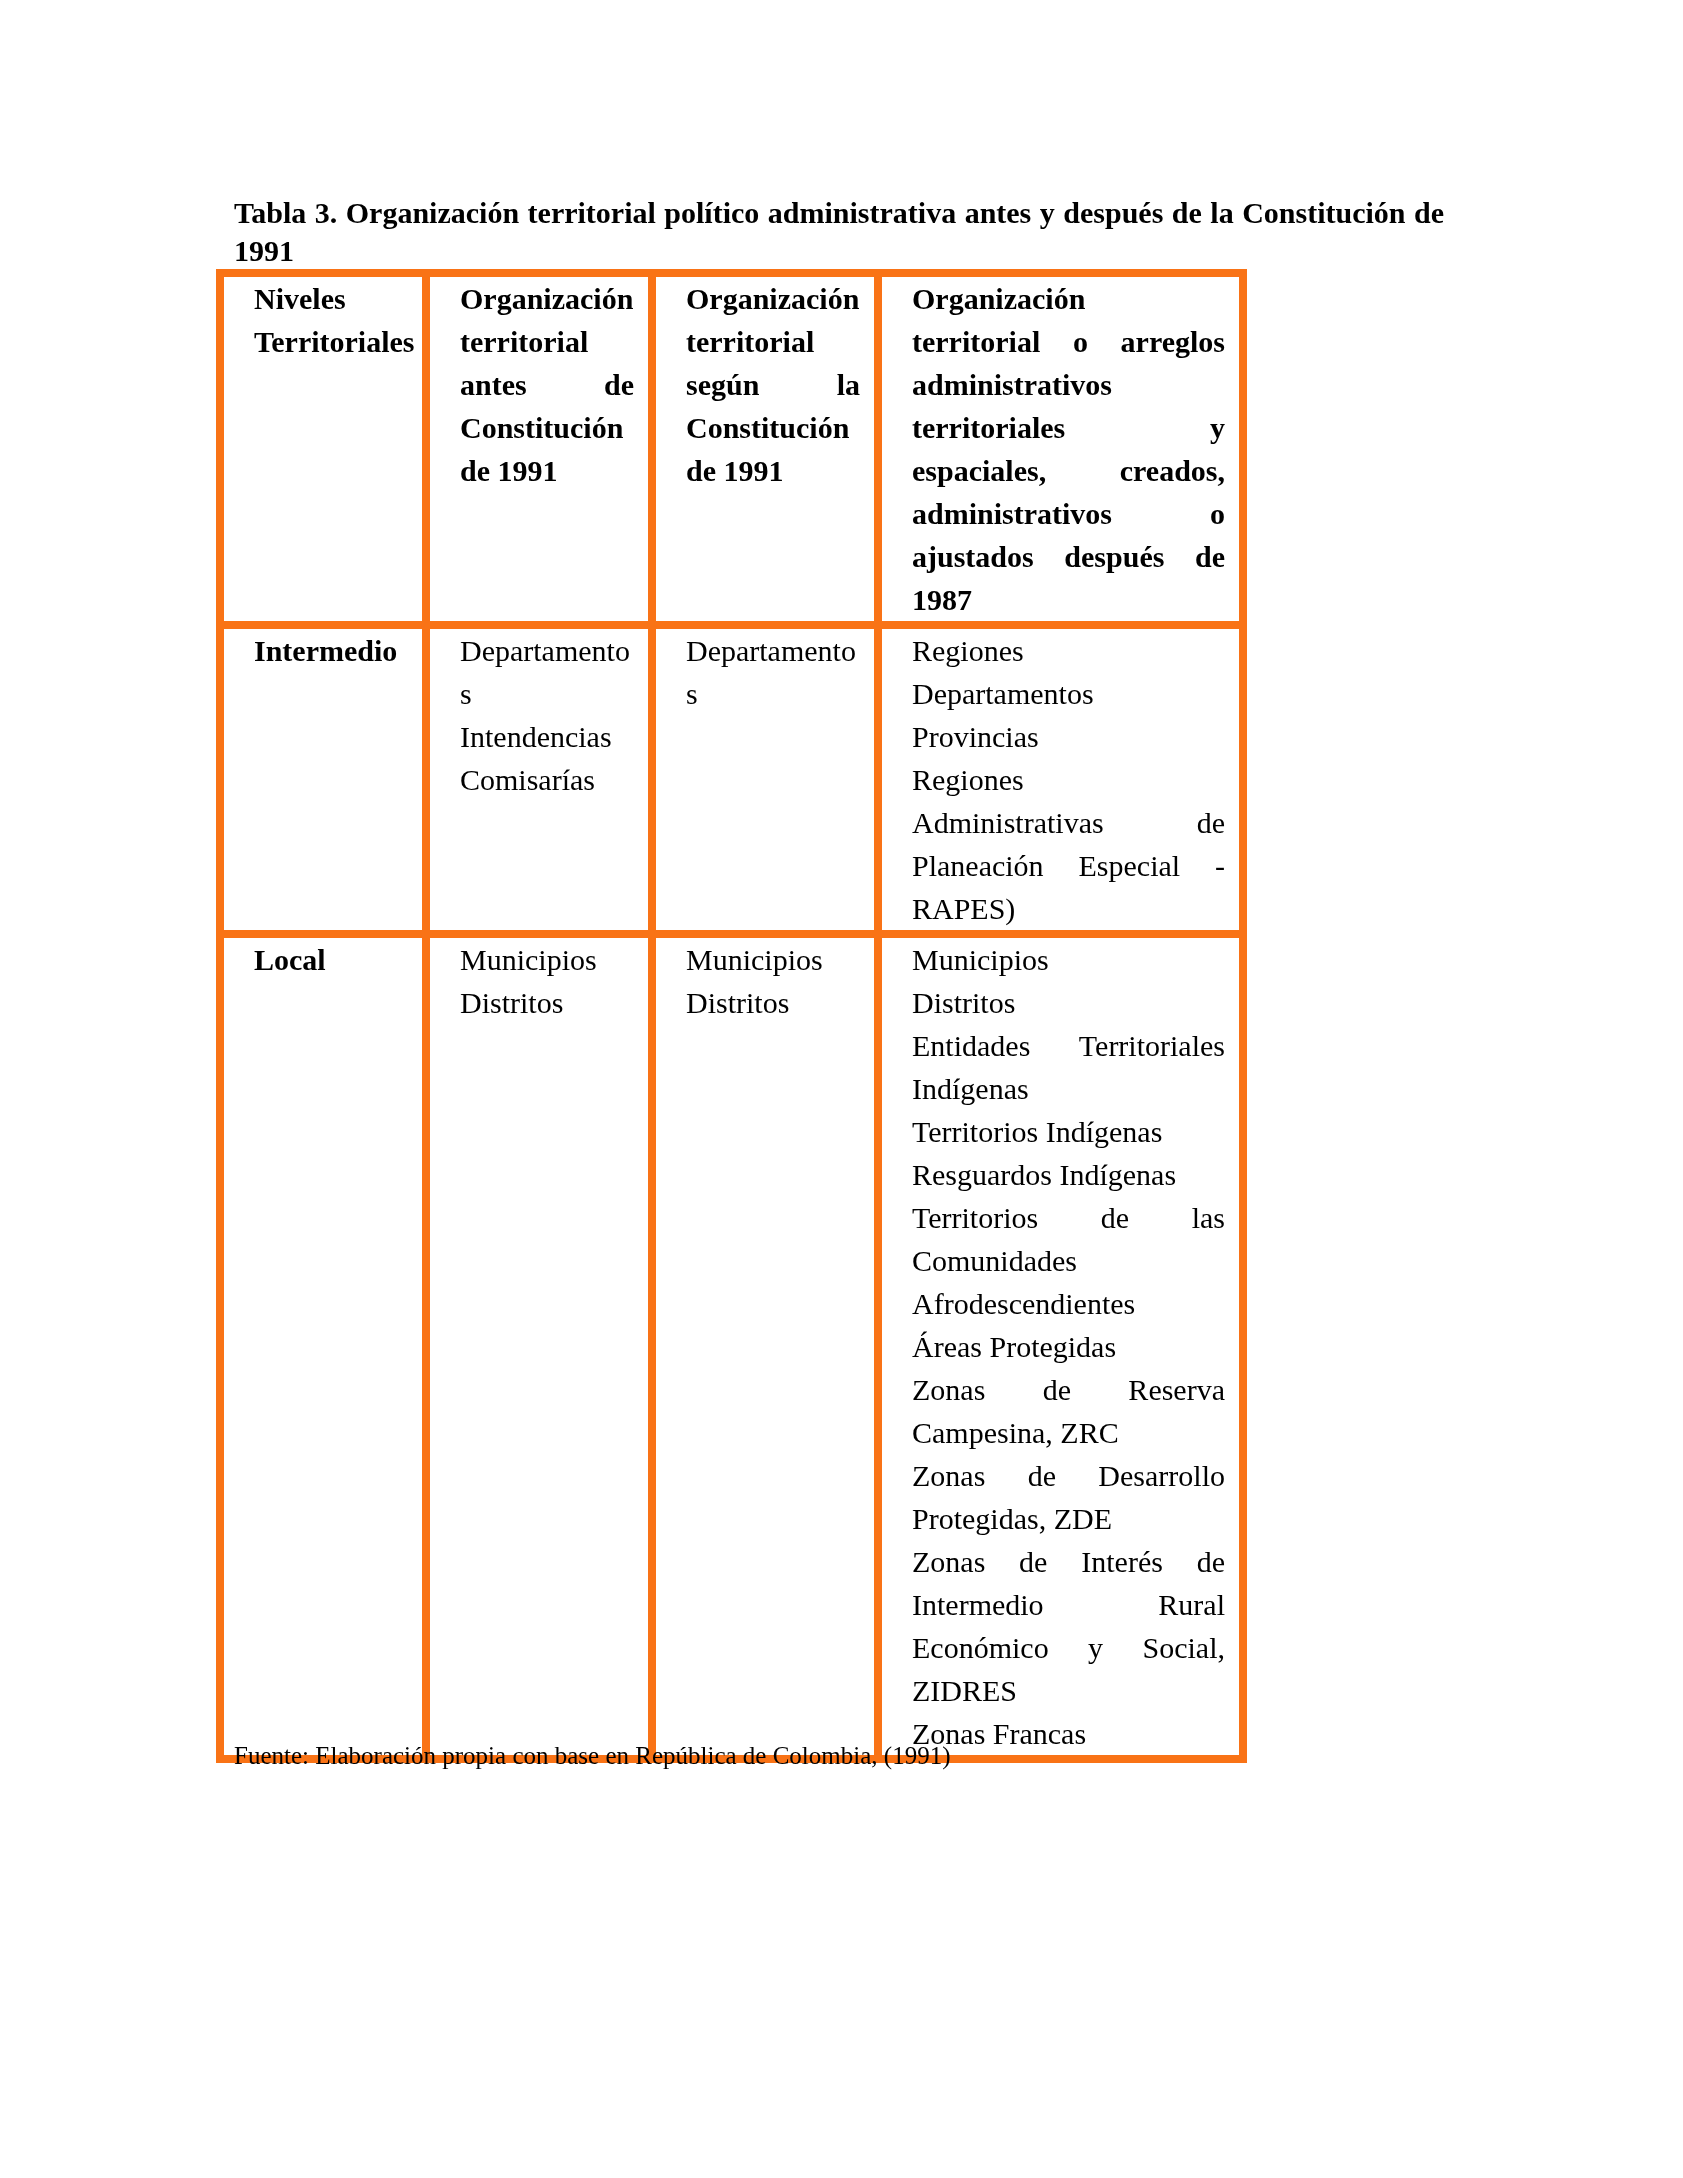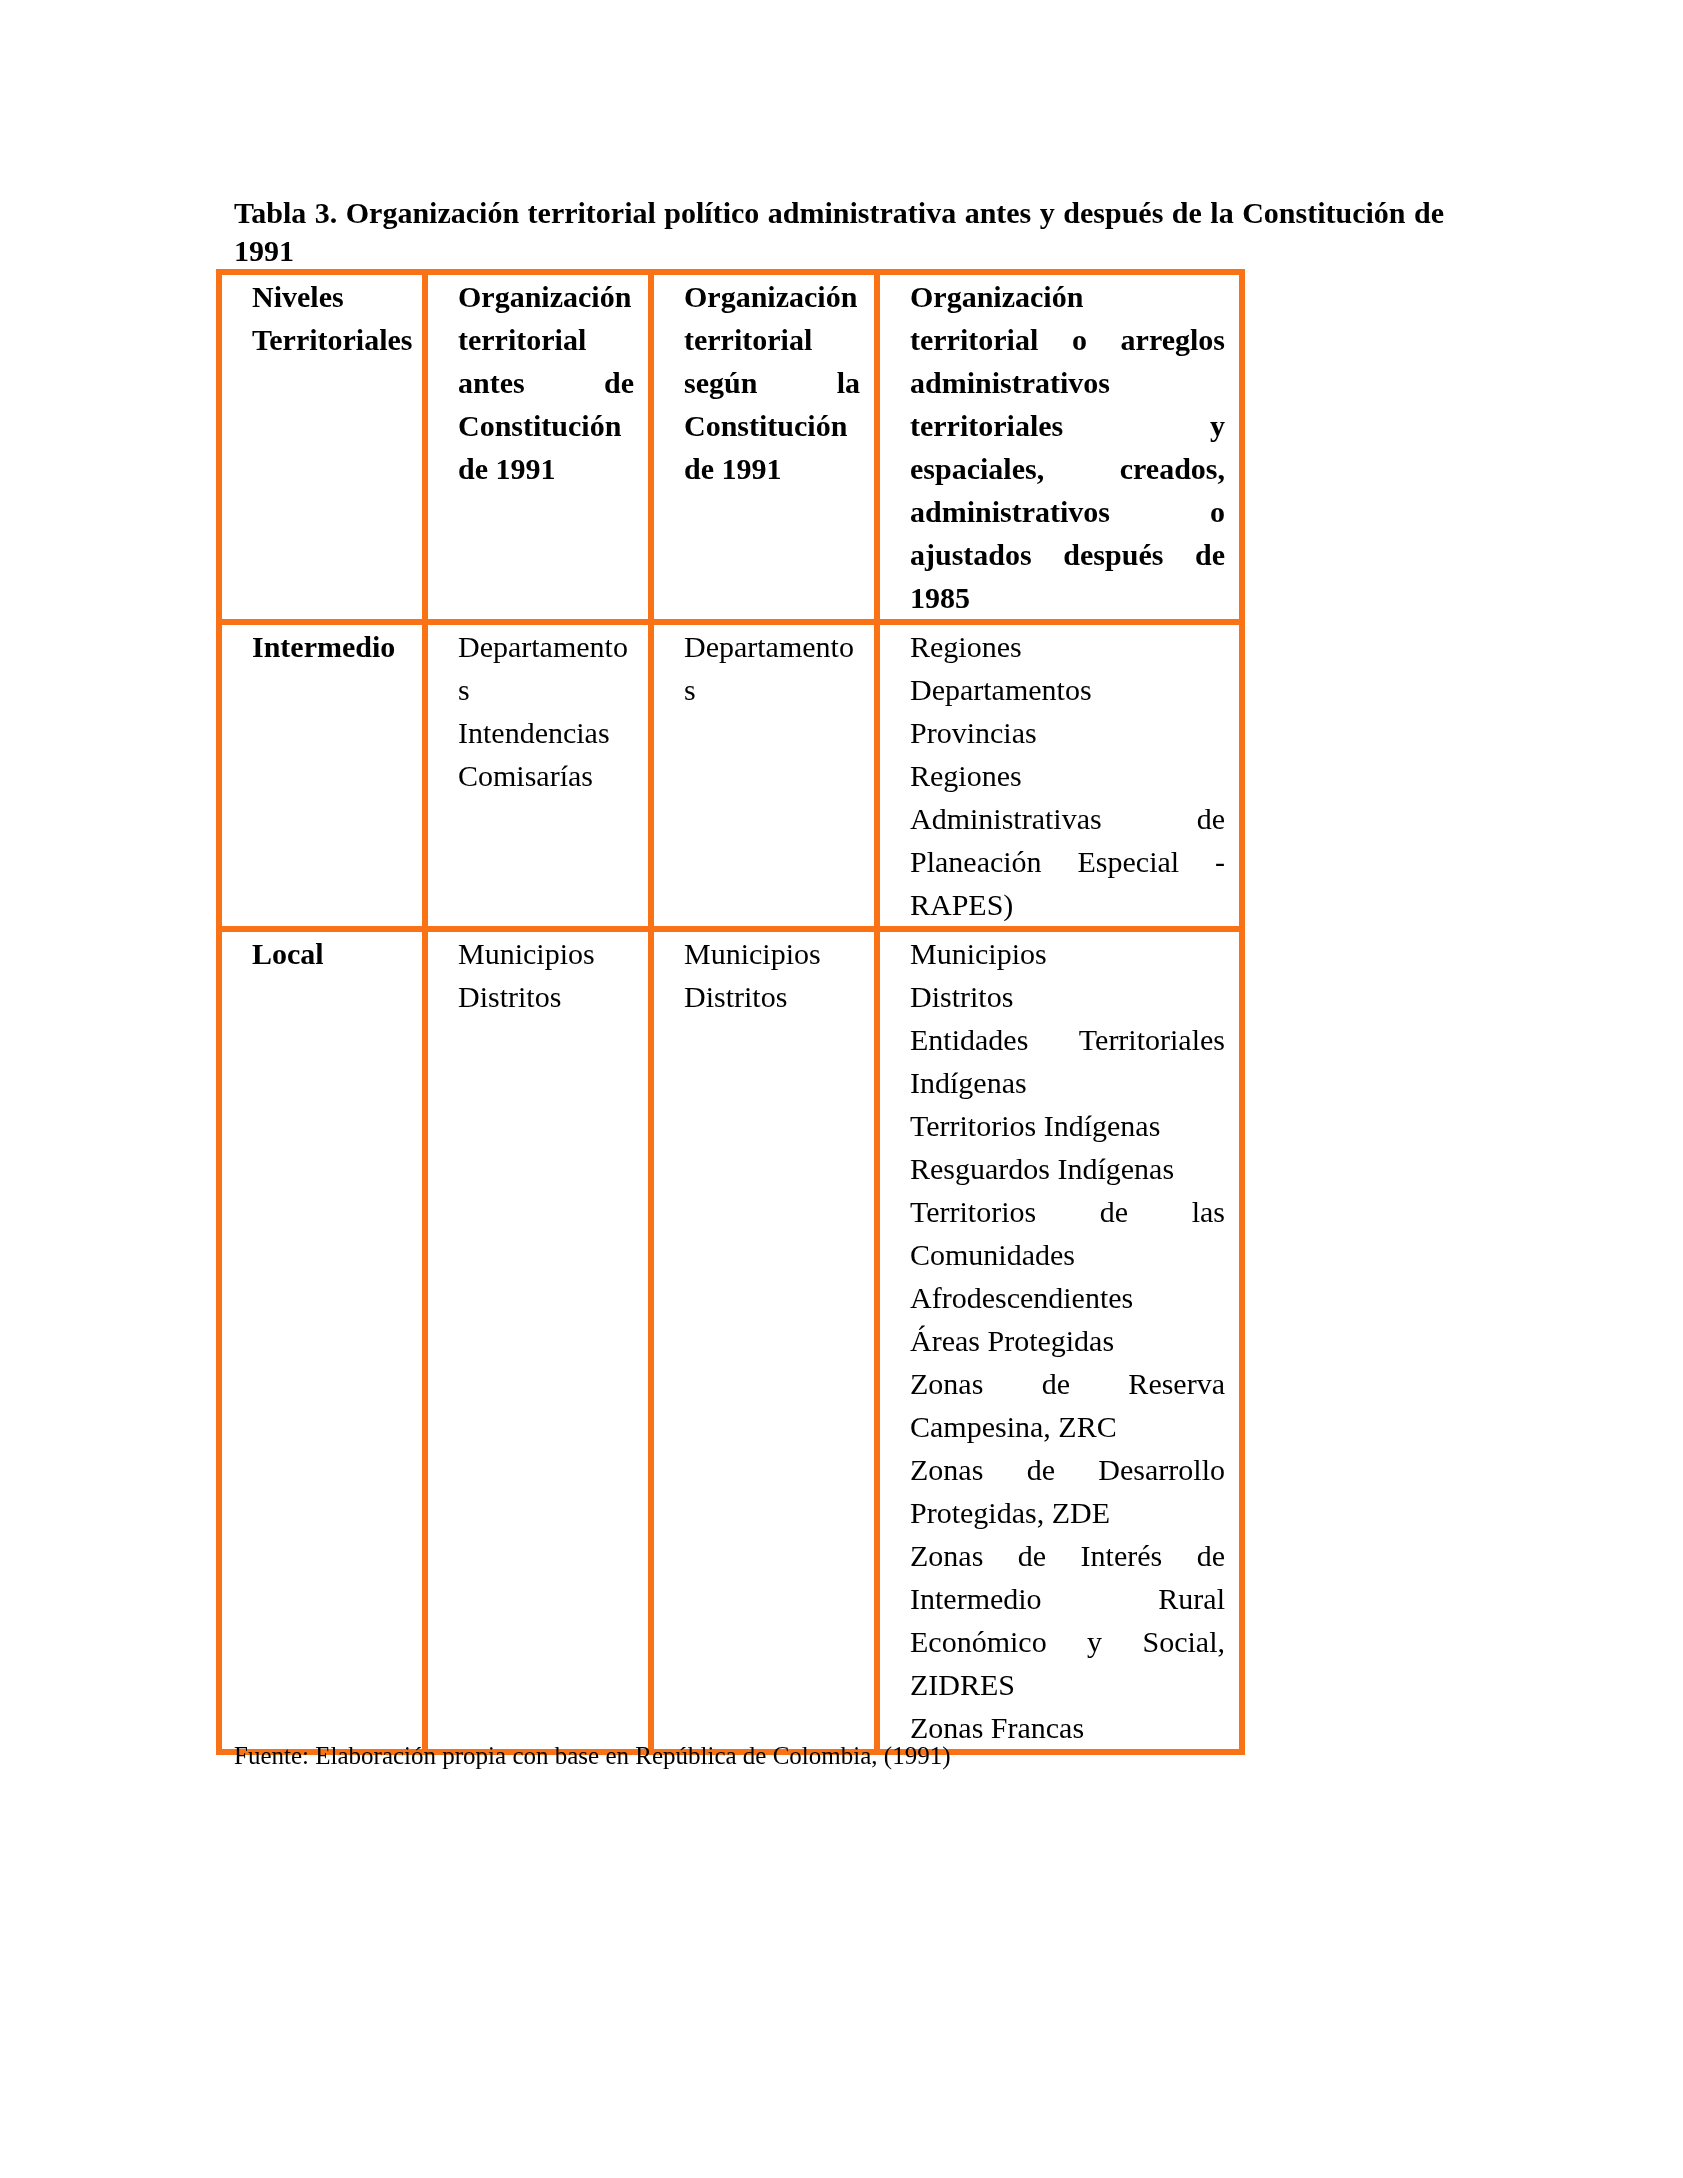--- a/index.html
+++ b/index.html
@@ -10,21 +10,21 @@
     font-weight: bold; font-size: 30px; line-height: 38px;
     text-align: justify; text-align-last: left;
   }
   table.t {
     position: absolute; left: 216px; top: 269px;
     border-collapse: collapse; table-layout: fixed;
     width: 1023px;
     font-size: 30px; line-height: 43px;
   }
   table.t td {
-    border: 6px solid #f97316;
+    border: 8px solid #f97316;
     vertical-align: top;
     padding: 0 14px 0 30px;
     text-align: justify;
   }
   .hdr td { font-weight: bold; }
   .lvl { font-weight: bold; }
   .line { display: block; text-align: justify; text-align-last: left; }
   .jl { text-align-last: justify; }
   .footer {
     position: absolute; left: 234px; top: 1736px;
@@ -65,21 +65,21 @@
       <span class="line">de 1991</span>
     </td>
     <td>
       <span class="line">Organización</span>
       <span class="line jl">territorial o arreglos</span>
       <span class="line">administrativos</span>
       <span class="line jl">territoriales y</span>
       <span class="line jl">espaciales, creados,</span>
       <span class="line jl">administrativos o</span>
       <span class="line jl">ajustados después de</span>
-      <span class="line">1985</span>
+      <span class="line">1987</span>
     </td>
   </tr>
 
   <tr style="height:302px">
     <td class="lvl">
       <span class="line">Intermedio</span>
     </td>
     <td>
       <span class="line">Departamento</span>
       <span class="line">s</span>

